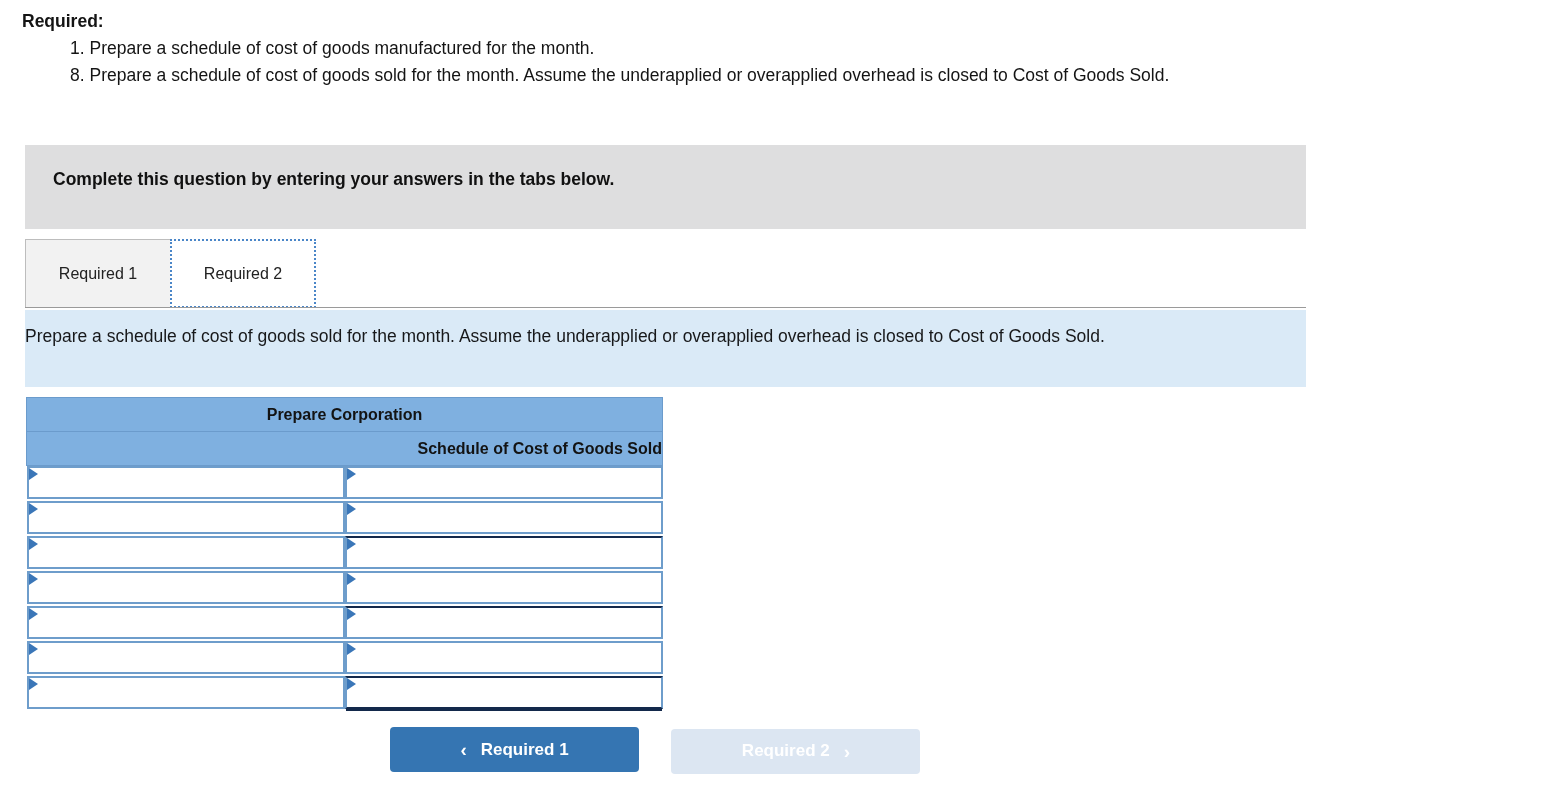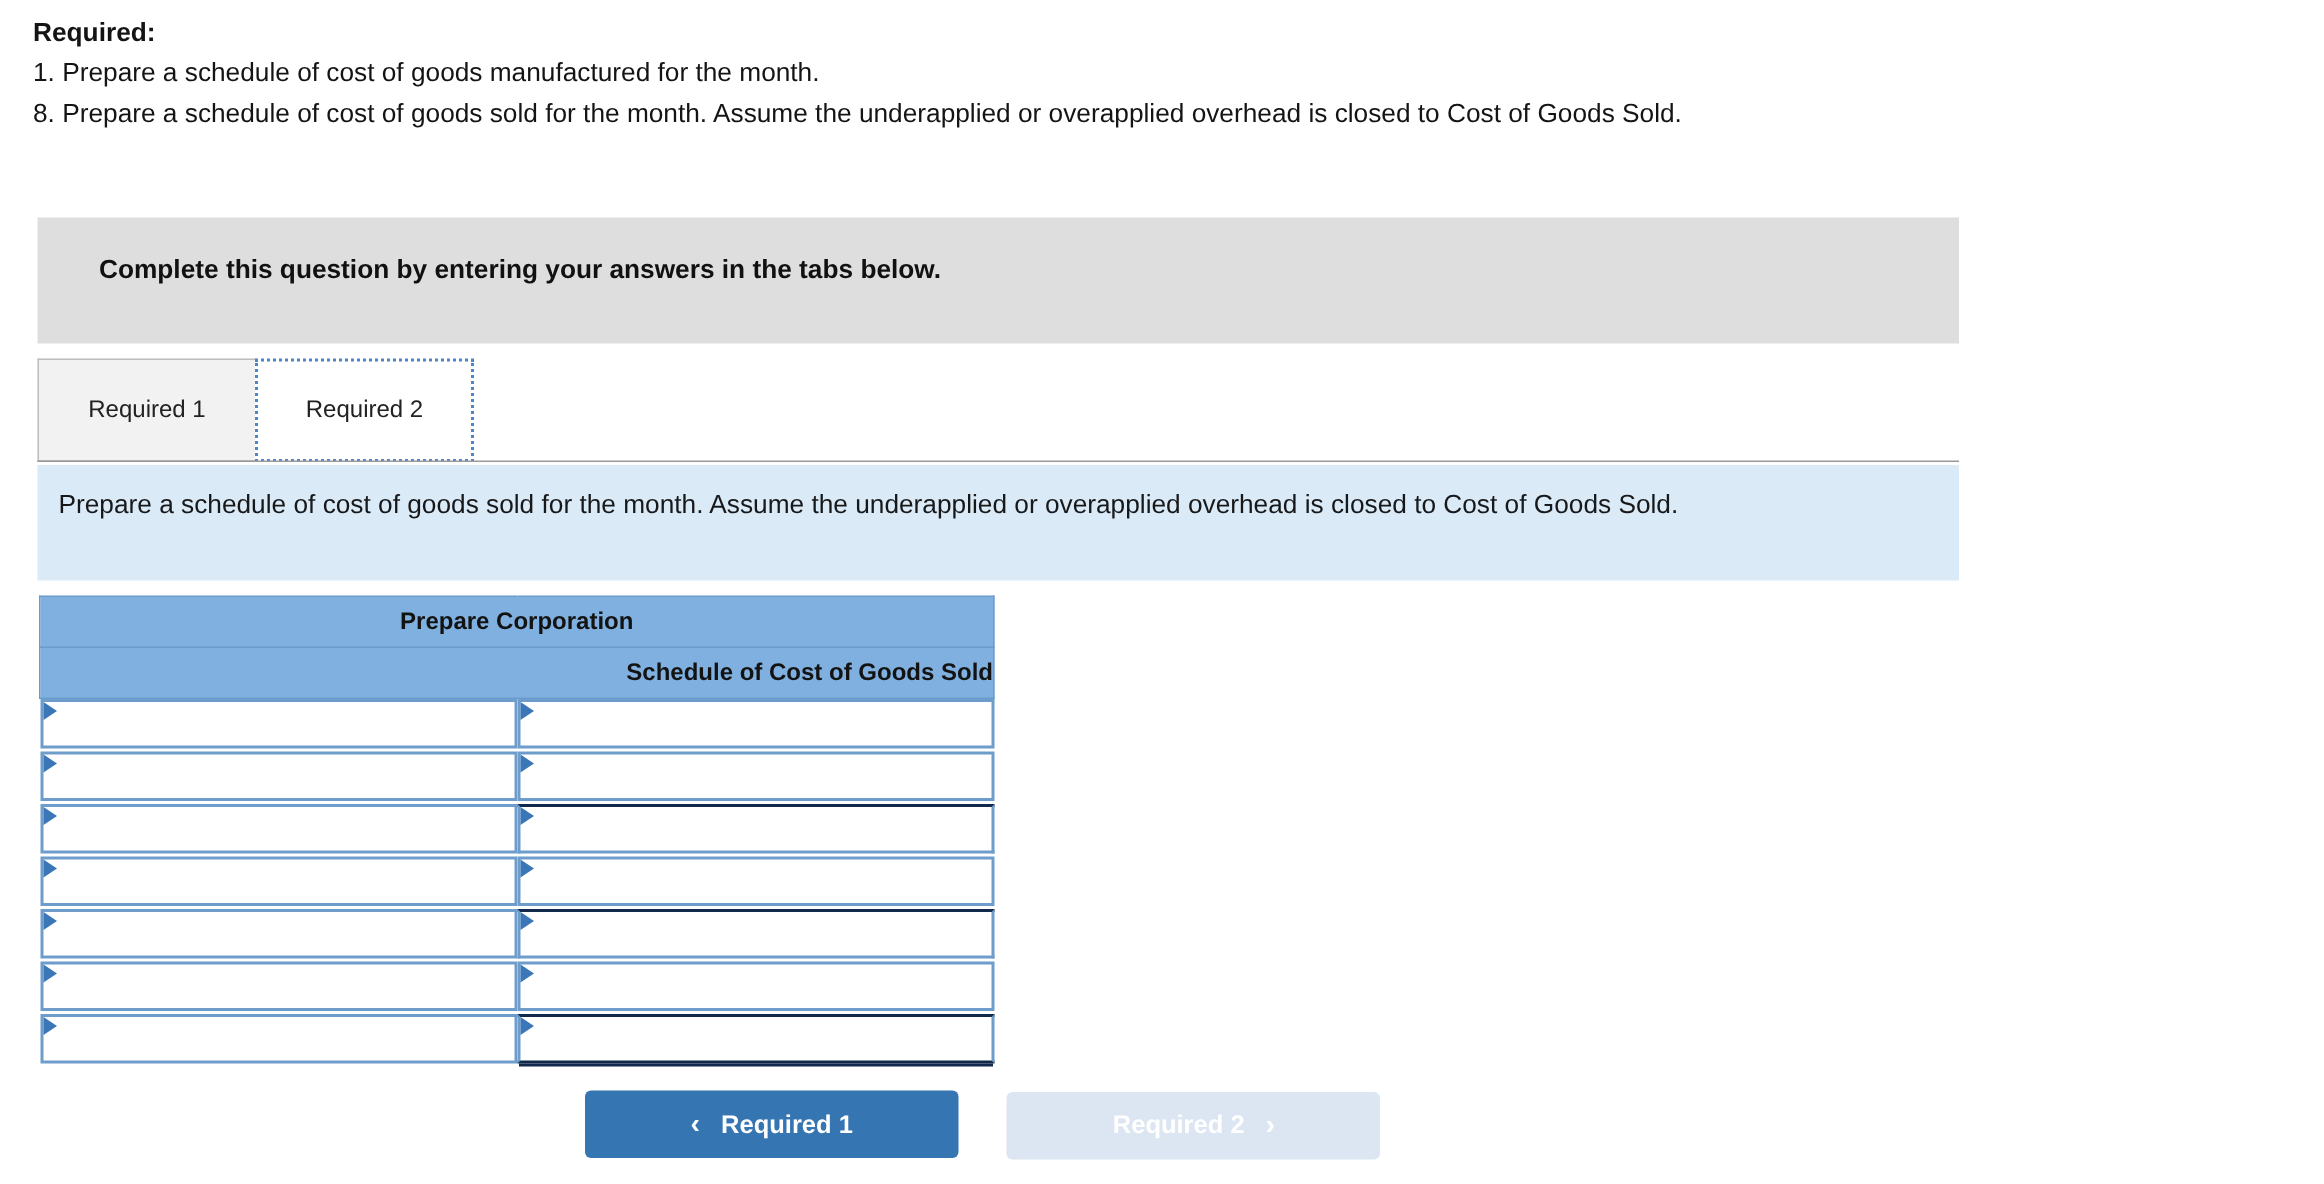--- a/index.html
+++ b/index.html
@@ -24,34 +24,34 @@
     top: 8px;
     width: 1420px;
     font-size: 17.5px;
     line-height: 27px;
     color: #141414;
   }
   .required-heading {
     font-weight: bold;
     display: block;
   }
-  .required-line { display: block; }
+  .required-line { display: block; margin-left: 48px; }
 
   
   .complete-banner {
     position: absolute;
     left: 25px;
     top: 145px;
     width: 1281px;
     height: 84px;
     background: #dededf;
   }
   .complete-banner-text {
     position: absolute;
-    left: 41px;
+    left: 28px;
     top: 24px;
     font-size: 17.5px;
     font-weight: bold;
     color: #111111;
   }
 
   
   .tabstrip {
     position: absolute;
     left: 25px;
@@ -95,21 +95,21 @@
   }
 
   
   .instruction-panel {
     position: absolute;
     left: 25px;
     top: 310px;
     width: 1281px;
     height: 77px;
     background: #daeaf7;
-    padding: 14px 22px 0 14px;
+    padding: 14px 22px 0 0;
   }
   .instruction-text {
     font-size: 17.5px;
     line-height: 25px;
     color: #17181a;
   }
 
   
   .acct-table {
     position: absolute;

